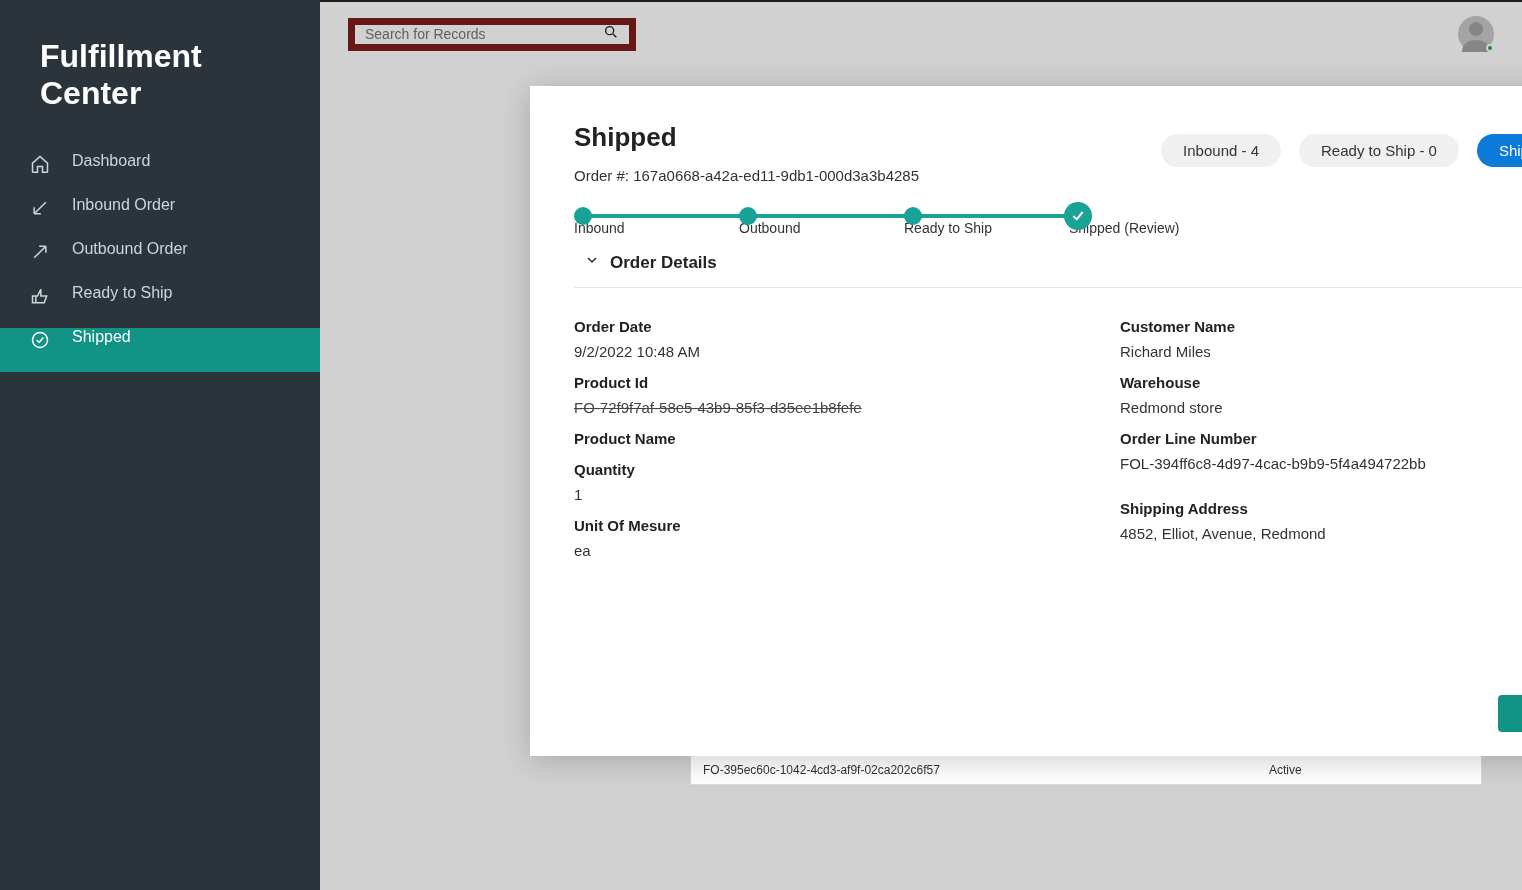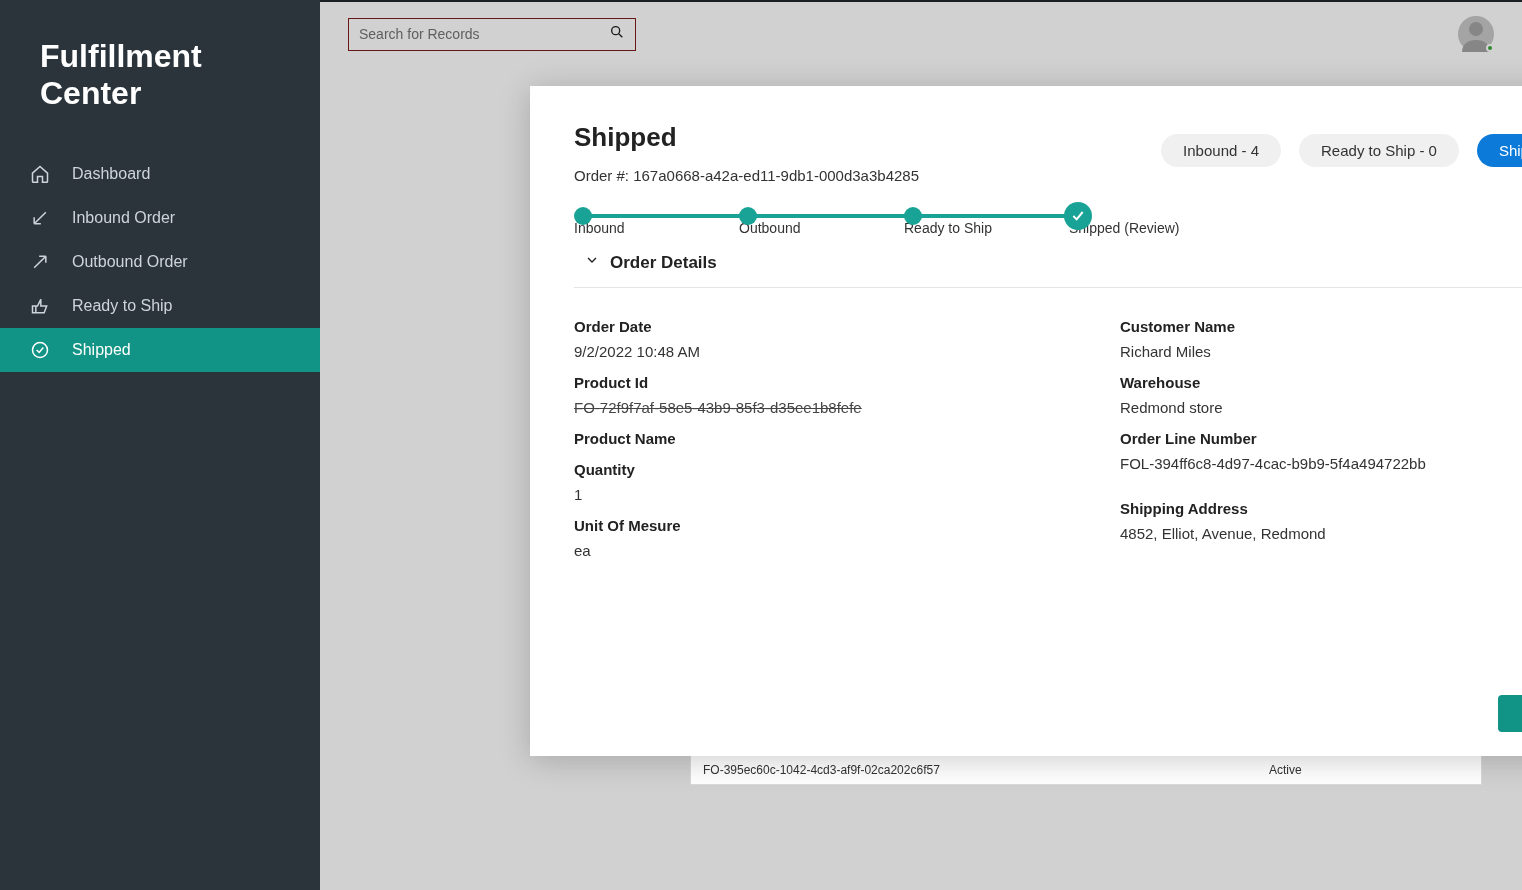--- a/index.html
+++ b/index.html
@@ -14,21 +14,21 @@
   height: 100%;
 }
 .brand {
   padding: 38px 34px 40px 40px;
   font-size: 32px;
   font-weight: 600;
 }
 .nav { list-style: none; }
 .nav-item {
   display: flex;
-  align-items: center;
+  align-items: flex-start;
   height: 44px;
   padding-left: 28px;
   cursor: pointer;
   color: #cdd5da;
 }
 .nav-item.active {
   background: #119485;
   color: #fff;
 }
 .nav-icon {
@@ -46,21 +46,21 @@
 }
 .topbar {
   display: flex;
   align-items: center;
   padding: 14px 28px;
 }
 .search {
   width: 288px;
   display: flex;
   align-items: center;
-  border: 1px solid #7f1d1d;
+  border: 7px solid #7f1d1d;
   height: 33px;
   padding: 0 10px;
   background: #fff;
 }
 .search input {
   flex: 1; border: none; outline: none; background: transparent;
   font-size: 14px; color: #555;
 }
 .avatar {
   margin-left: auto;

